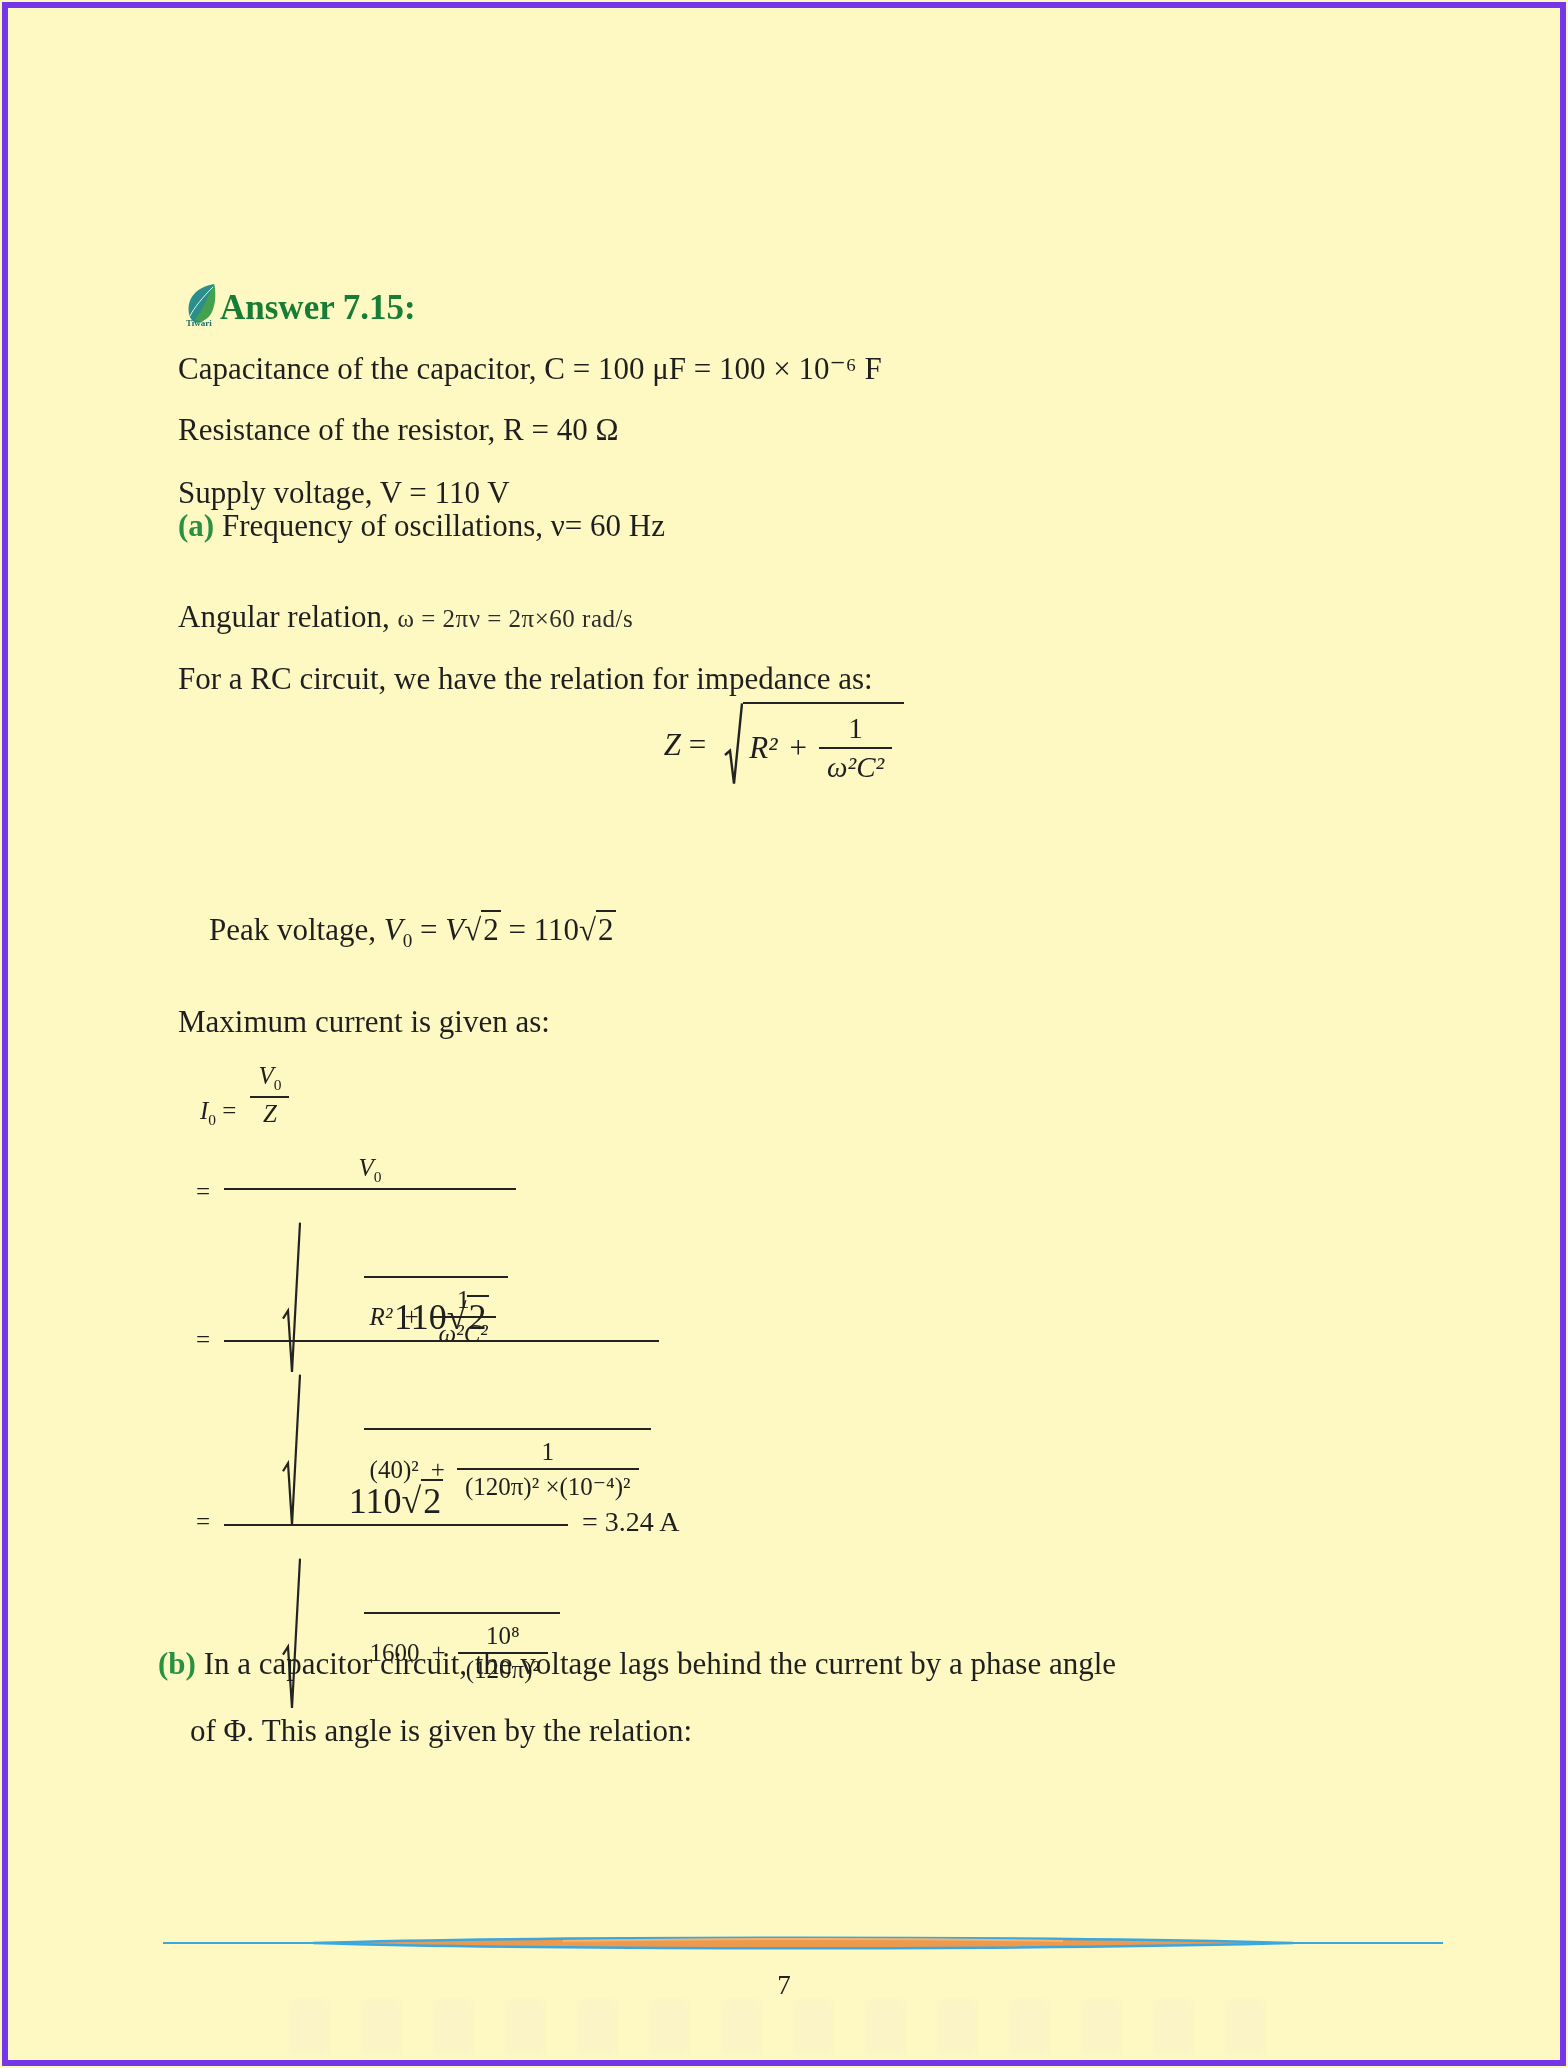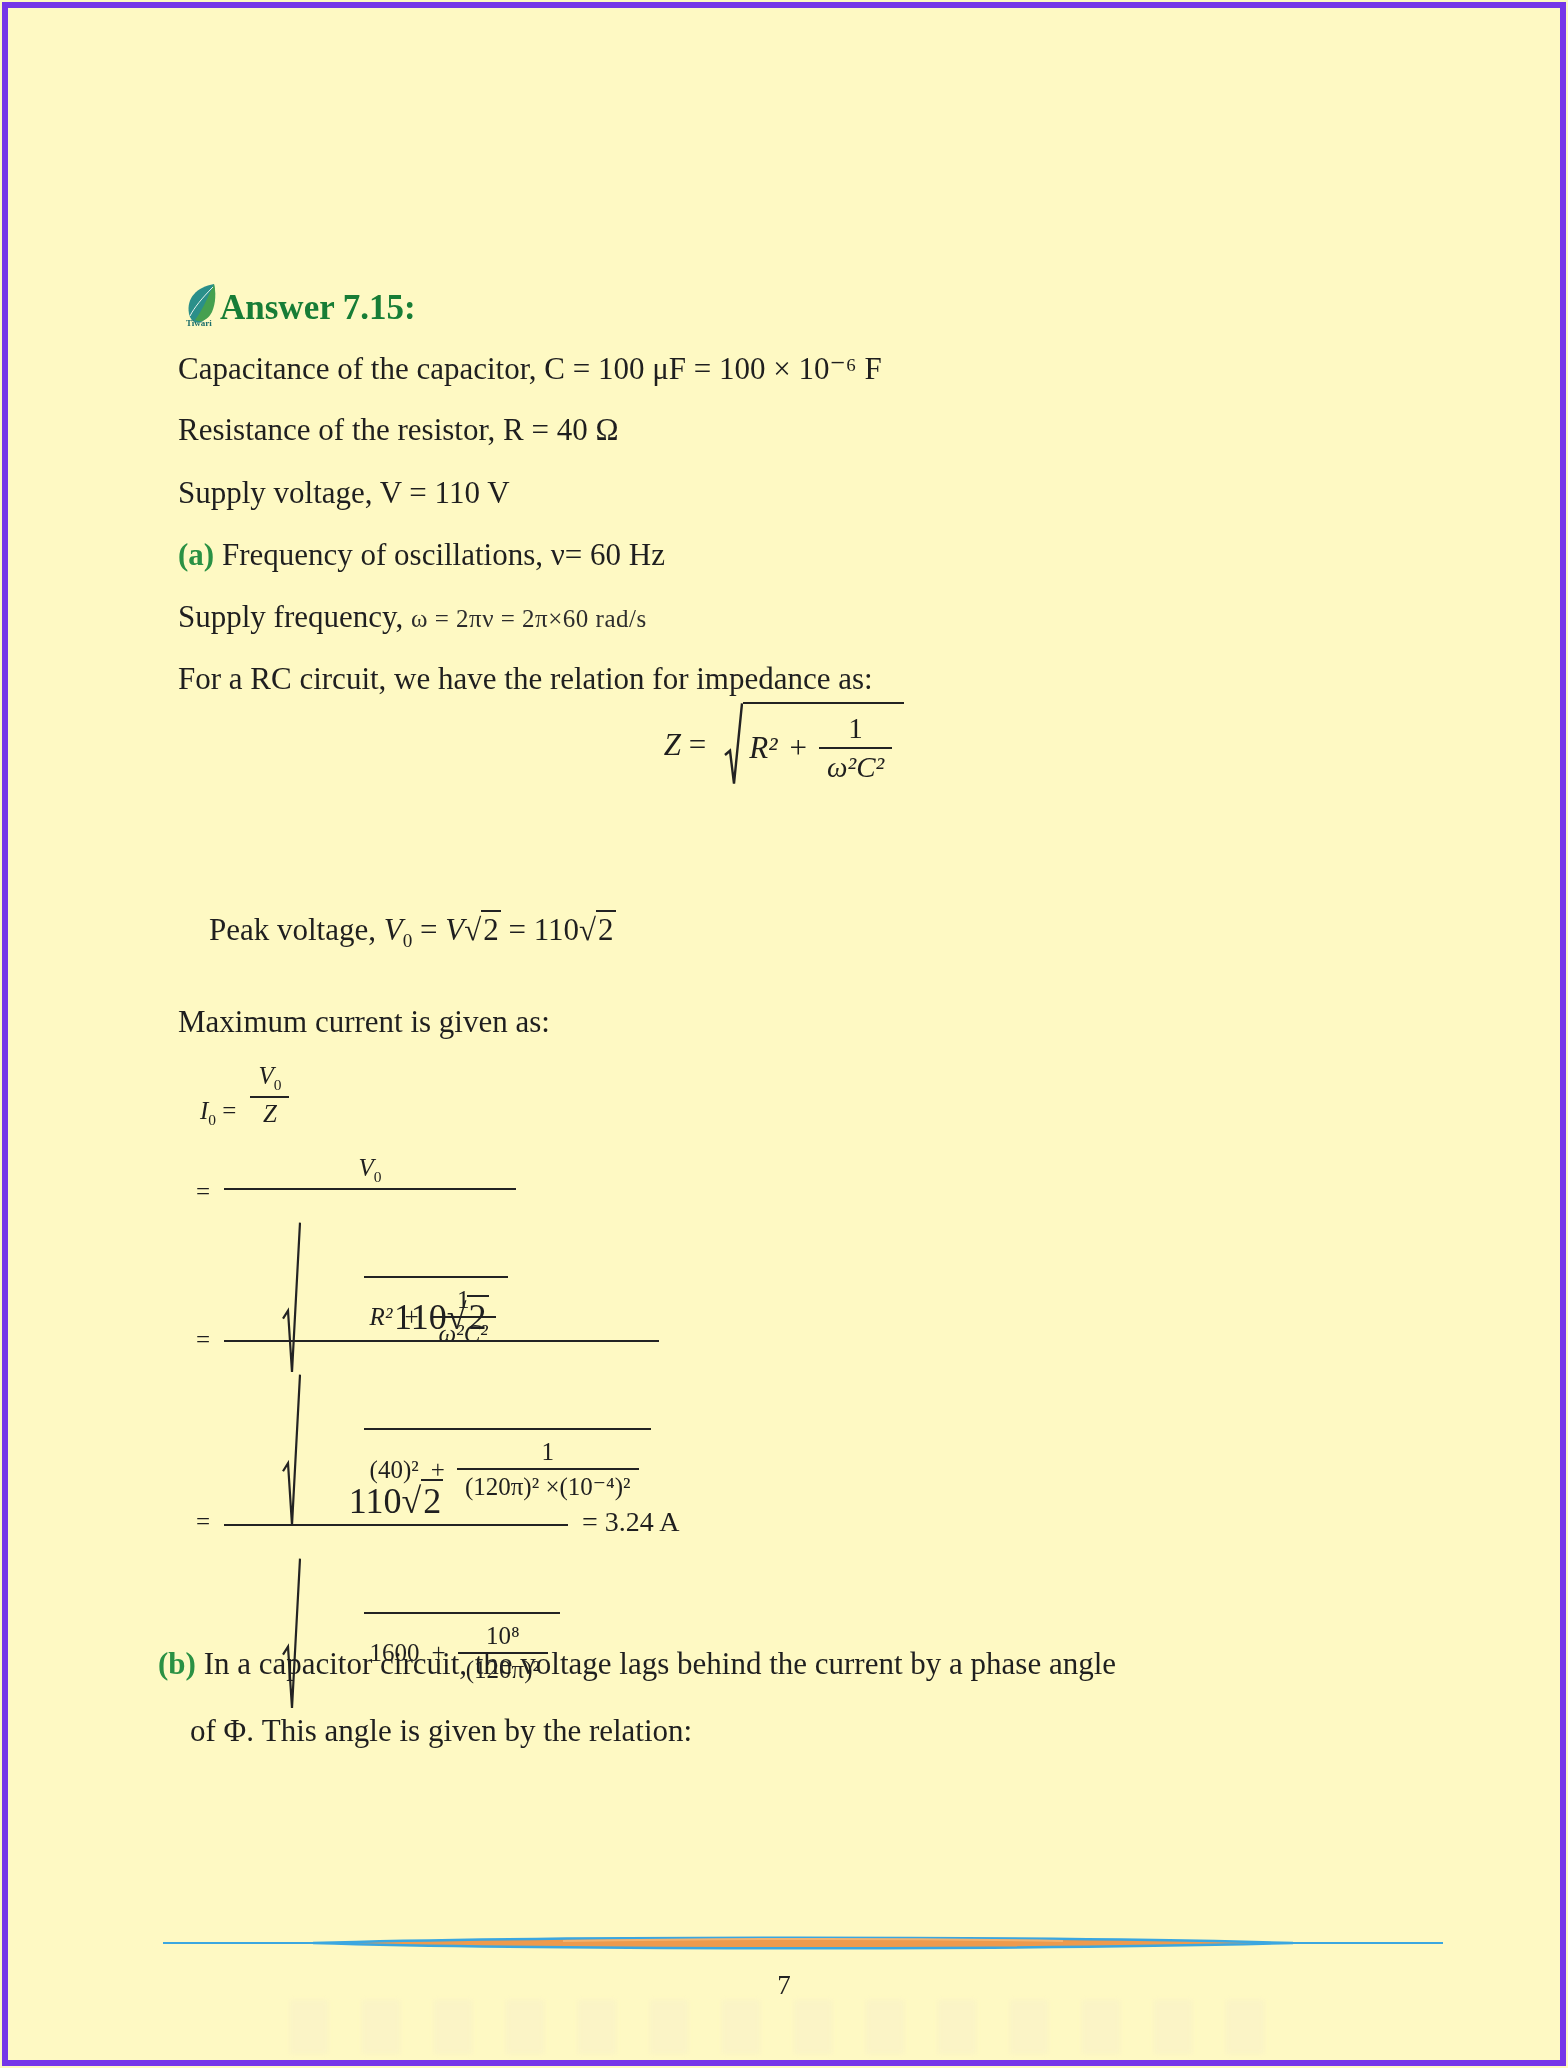--- a/index.html
+++ b/index.html
@@ -68,22 +68,22 @@
         <path d="M6 34 C 10 26, 18 16, 29 5" fill="none" stroke="#e8f4ee" stroke-width="1"></path>
         <text x="2" y="44" font-size="9" fill="#1d6f6b">Tiwari</text>
       </svg>
     </span>
     <span>Answer 7.15:</span>
   </div>
 
   <div class="line" style="top:350px">Capacitance of the capacitor, C = 100 μF = 100 × 10⁻⁶ F</div>
   <div class="line" style="top:412px">Resistance of the resistor, R = 40 Ω</div>
   <div class="line" style="top:475px">Supply voltage, V = 110 V</div>
-  <div class="line" style="top:537px"><span class="gp">(a)</span><span> Frequency of oscillations, ν= 60 Hz</span></div>
-  <div class="line" style="top:599px"><span>Supply frequency, </span><span class="afx">ω = 2πν = 2π×60 rad/s</span></div>
+  <div class="line" style="top:508px"><span class="gp">(a)</span><span> Frequency of oscillations, ν= 60 Hz</span></div>
+  <div class="line" style="top:599px"><span>Angular relation, </span><span class="afx">ω = 2πν = 2π×60 rad/s</span></div>
   <div class="line" style="top:661px">For a RC circuit, we have the relation for impedance as:</div>
 
   <div class="zwrap">
     <span style="white-space:pre"><span class="it">Z</span> <span>=</span></span>
     <span class="sqrt">
       <svg viewBox="0 0 19 60" preserveAspectRatio="none">
           <path d="M1 37 L6 34 L10 57 L18 1" fill="none" stroke="#232323" stroke-width="2.4" vector-effect="non-scaling-stroke"></path>
         </svg>
       <span class="rad-body">
         <span class="it">R²</span>

